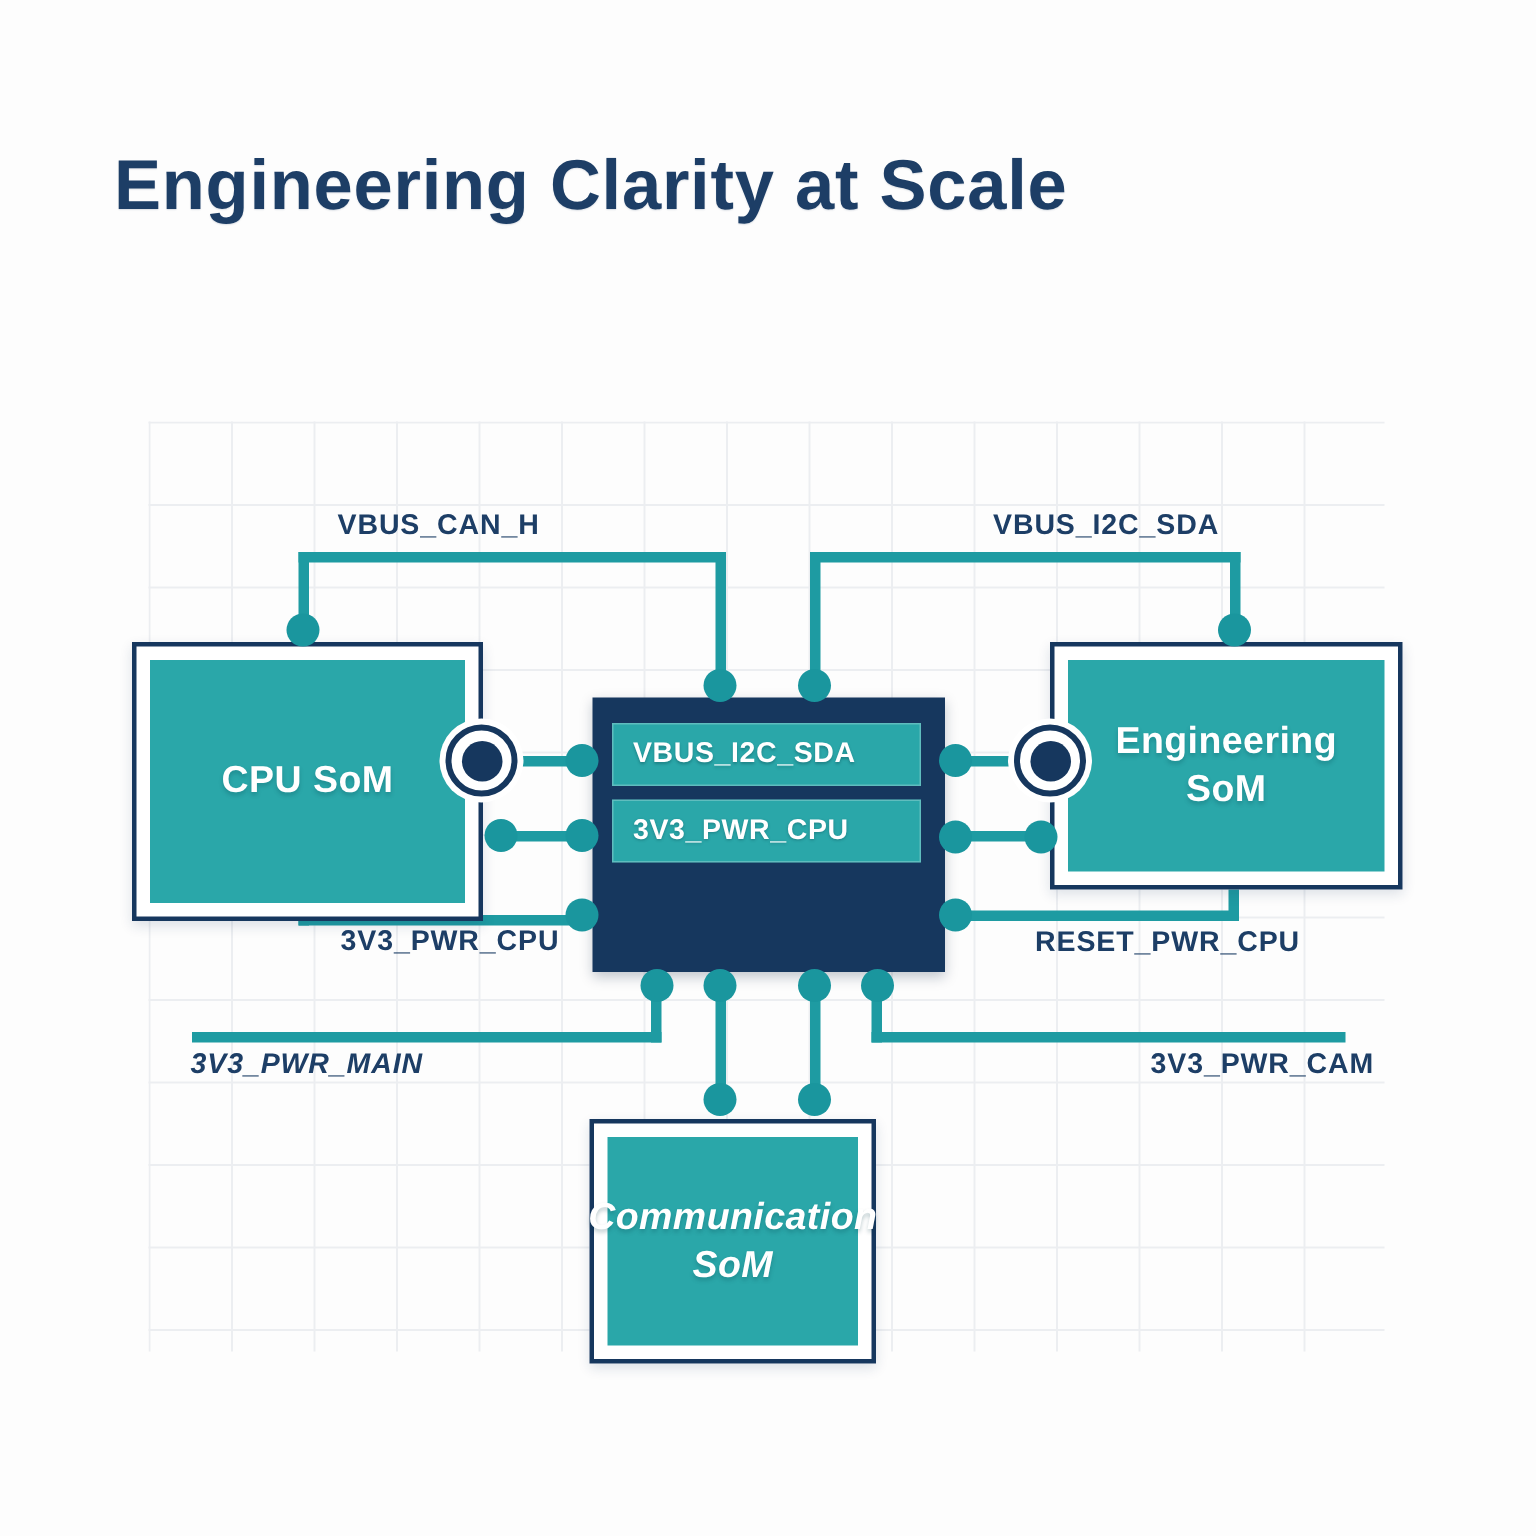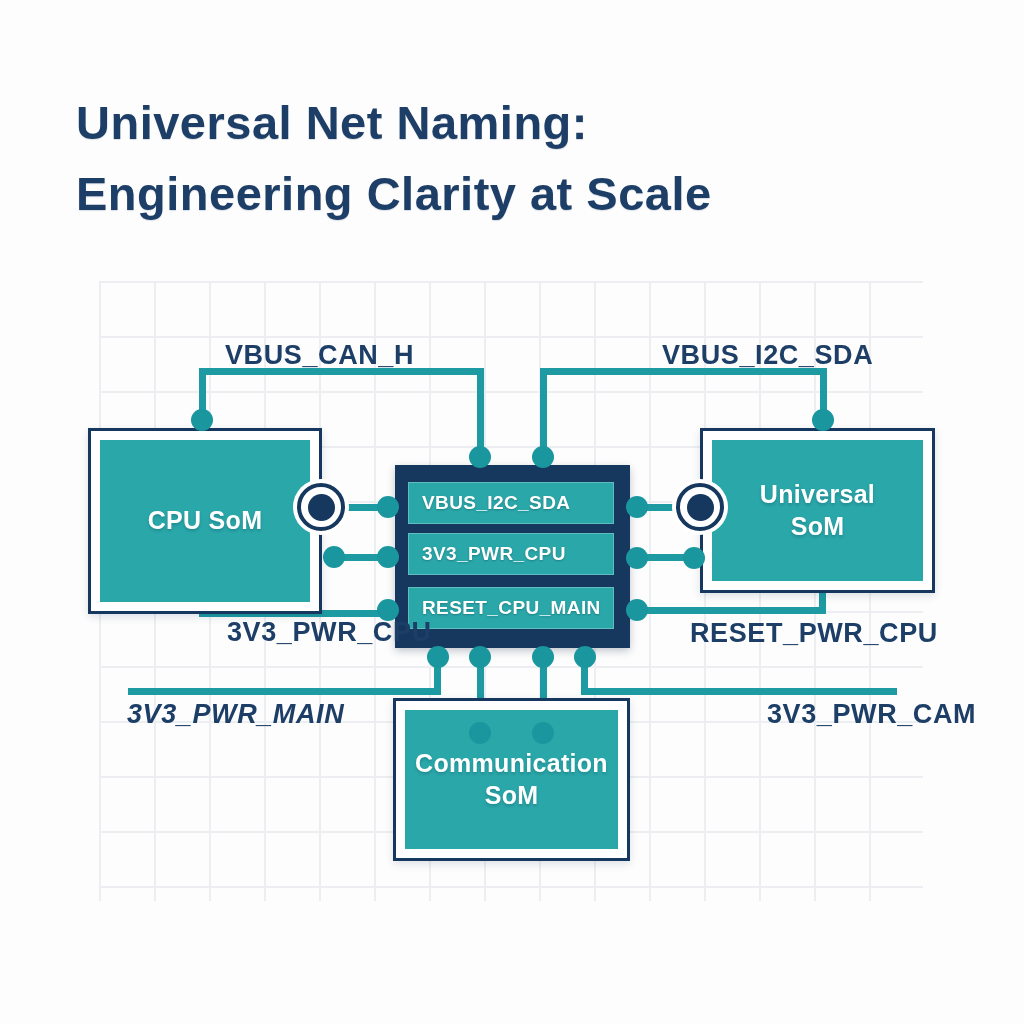--- a/index.html
+++ b/index.html
@@ -65,29 +65,28 @@
   
   .ring{
     width:40px;height:40px;border-radius:50%;
     background:#fff;border:4px solid var(--navy,#16375e);
     z-index:7;display:flex;align-items:center;justify-content:center;
     box-shadow:0 0 0 4px #fff;
   }
   .ring-core{width:27px;height:27px;border-radius:50%;background:var(--navy,#16375e);}
   
   .net-label{
-    color:var(--label-navy,#1d3e66);font-size:27px;font-weight:600;
+    color:var(--label-navy,#1d3e66);font-size:19px;font-weight:600;
     letter-spacing:.6px;z-index:5;white-space:nowrap;
   }
 </style>
 </head>
 <body style="--teal: #2aa7a9; --teal-line: #1e9ba2; --teal-dot: #1a969e; --navy: #16375e; --label-navy: #1d3e66; --background: #fdfdfd; --grid-line: #eceef1;">
 
 <div class="abs title">
-  <div>Universal Net Naming:</div>
   <div>Engineering Clarity at Scale</div>
 </div>
 
 <div class="abs grid"></div>
 
 <div class="abs wire v" style="left:199px;top:368px;height:56px;"></div>
 <div class="abs wire h" style="left:199px;top:368px;width:285px;"></div>
 <div class="abs wire v" style="left:477px;top:368px;height:93px;"></div>
 <div class="abs dot" style="left:191px;top:409px;"></div>
 <div class="abs dot" style="left:469px;top:446px;"></div>
@@ -134,39 +133,36 @@
 <div class="abs wire h" style="left:581px;top:688px;width:316px;"></div>
 
 <div class="abs som" style="left:88px;top:428px;width:234px;height:186px;">
   <div class="som-fill">
     <span class="som-label">CPU SoM</span>
   </div>
 </div>
 
 <div class="abs som" style="left:700px;top:428px;width:235px;height:165px;">
   <div class="som-fill">
-    <span class="som-label">Universal SoM</span>
+    <span class="som-label">Engineering SoM</span>
   </div>
 </div>
 
-<div class="abs som" style="left:393px;top:698px;width:237px;height:163px;">
+<div class="abs som" style="left:393px;top:746px;width:191px;height:163px;font-style:italic;">
   <div class="som-fill">
     <span class="som-label">Communication SoM</span>
   </div>
 </div>
 
 <div class="abs hub">
   <div class="hub-row" style="top:17px;">
     <span>VBUS_I2C_SDA</span>
   </div>
   <div class="hub-row" style="top:68px;">
     <span>3V3_PWR_CPU</span>
-  </div>
-  <div class="hub-row" style="top:122px;">
-    <span>RESET_CPU_MAIN</span>
   </div>
 </div>
 
 <div class="abs ring" style="left:297px;top:483px;">
   <div class="ring-core"></div>
 </div>
 <div class="abs ring" style="left:676px;top:483px;">
   <div class="ring-core"></div>
 </div>
 

